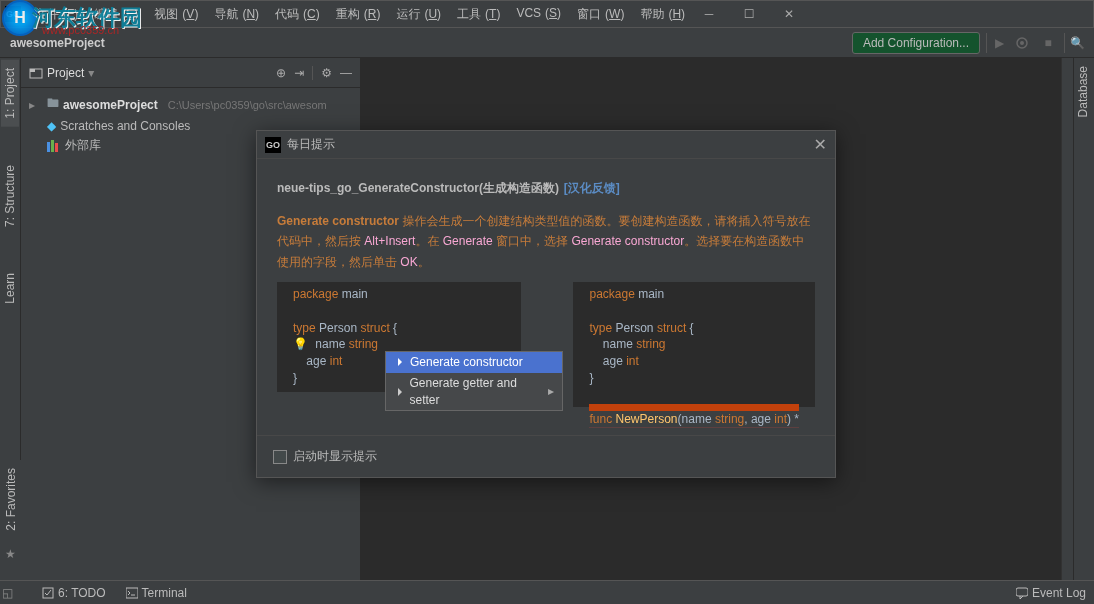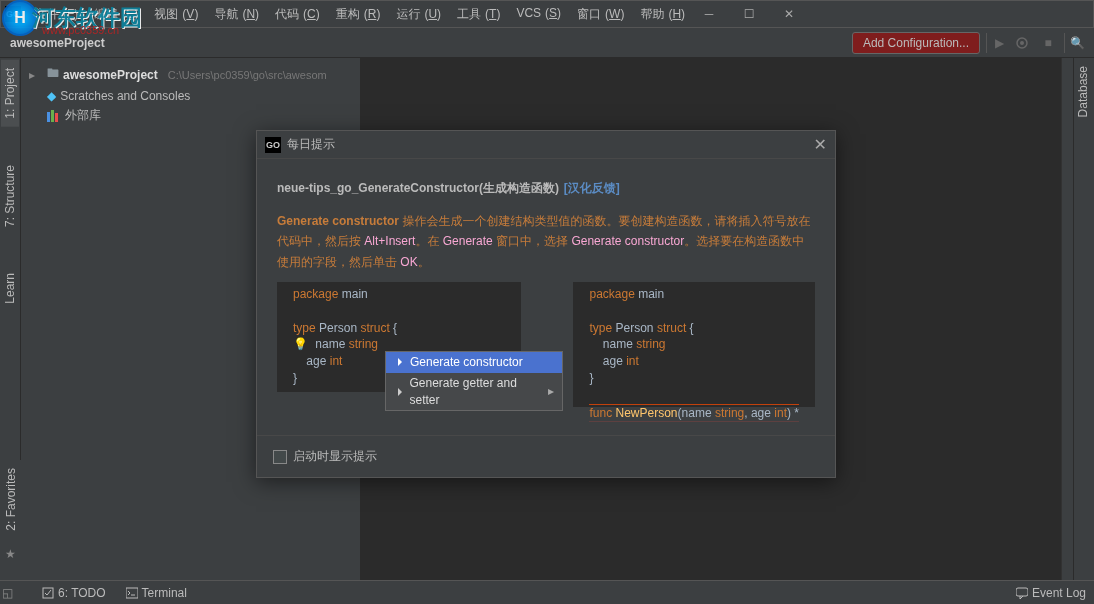--- a/index.html
+++ b/index.html
@@ -18,21 +18,21 @@
 
 .watermark { position: absolute; left: 2px; top: 0px; z-index: 100; opacity: 0.9; }
 .wm-logo { display: flex; align-items: center; }
 .wm-circle { width: 36px; height: 36px; border-radius: 50%; background: radial-gradient(circle,#0af 30%,#06c 90%); display: flex; align-items: center; justify-content: center; color: #fff; font-weight: bold; font-size: 16px; border: 2px solid #06c; }
 .wm-text { font-size: 22px; font-weight: bold; color: #0a84a0; margin-left: -6px; text-shadow: 1px 1px 0 #fff; }
 .wm-sub { color: #b22; font-size: 11px; position: absolute; top: 24px; left: 40px; }
 
 
 .toolbar { height: 30px; background: #3c3f41; border-bottom: 1px solid #2b2b2b; display: flex; align-items: center; padding: 0 10px; gap: 6px; }
 .toolbar .spacer { flex: 1; }
-.add-config { border: 1px solid #666; background: #7f1d1d; color: #bbb; padding: 3px 10px; cursor: pointer; border-radius: 3px; }
+.add-config { border: 1px solid #666; background: #14532d; color: #bbb; padding: 3px 10px; cursor: pointer; border-radius: 3px; }
 .tb-icon { width: 20px; height: 20px; display: flex; align-items: center; justify-content: center; color: #666; cursor: pointer; }
 .tb-icon.sep { border-left: 1px solid #555; height: 20px; padding-left: 6px; }
 
 
 .main { display: flex; height: calc(100% - 28px - 30px - 24px); background: #2b2b2b; }
 
 
 .left-gutter { width: 21px; background: #3c3f41; border-right: 1px solid #2b2b2b; display: flex; flex-direction: column; align-items: center; padding-top: 2px; gap: 30px; }
 .gutter-tab { writing-mode: vertical-rl; transform: rotate(180deg); color: #bbb; padding: 8px 2px; cursor: pointer; display: flex; align-items: center; gap: 4px; font-size: 11px; }
 .gutter-tab.active { background: #4b4e50; }
@@ -163,20 +163,37 @@
       </div>
     <div class="gutter-tab">
         <span>7: Structure</span>
       </div>
     <div class="gutter-tab">
         <span>Learn</span>
       </div>
   </div>
 
   <div class="project-panel">
+    <div class="pp-header">
+      <div class="title">
+        <svg width="14" height="14">
+            <rect x="1" y="3" width="12" height="9" fill="none" stroke="#bbb"></rect>
+            <rect x="1" y="3" width="5" height="3" fill="#bbb"></rect>
+          </svg>
+        <span>Project</span>
+        <span style="color:#888;">▾</span>
+      </div>
+      <div class="tools">
+        <span>⊕</span>
+        <span>⇥</span>
+        <span style="border-left:1px solid #555;"></span>
+        <span>⚙</span>
+        <span>—</span>
+      </div>
+    </div>
     <div class="pp-tree">
       <div class="tree-item">
         <span class="fold-icon">▸</span>
         <span class="dir-icon">🖿</span>
         <span class="proj-name">awesomeProject</span>
         <span class="proj-path">C:\Users\pc0359\go\src\awesom</span>
       </div>
       <div class="tree-item" style="padding-left:26px;">
         <span class="scratch-icon">◆</span>
         <span>Scratches and Consoles</span>
@@ -280,21 +297,21 @@
           </svg>
       </div>
       <div class="code-pane right">
         <div class="code-line"><span class="kw1">package</span> <span class="ident">main</span></div>
         <div class="code-line">&nbsp;</div>
         <div class="code-line"><span class="kw1">type</span> <span class="ident">Person</span> <span class="kw1">struct</span> {</div>
         <div class="code-line">    <span class="ident">name</span> <span class="type">string</span></div>
         <div class="code-line">    <span class="ident">age</span> <span class="type">int</span></div>
         <div class="code-line">}</div>
         <div class="code-line">&nbsp;</div>
-        <div class="code-line" style="border-top:1px solid #c2410c;border-bottom:1px solid #5d4040;"><span class="kw1">func</span> <span class="funcname">NewPerson</span>(<span class="ident">name</span> <span class="type">string</span>, <span class="ident">age</span> <span class="type">int</span>) *</div>
+        <div class="code-line" style="border-top:7px solid #c2410c;border-bottom:1px solid #5d4040;"><span class="kw1">func</span> <span class="funcname">NewPerson</span>(<span class="ident">name</span> <span class="type">string</span>, <span class="ident">age</span> <span class="type">int</span>) *</div>
       </div>
     </div>
   </div>
   <div class="dlg-footer">
     <div class="checkbox">
       <div class="cb-box"></div>
       <span>启动时显示提示</span>
     </div>
   </div>
 </div>

